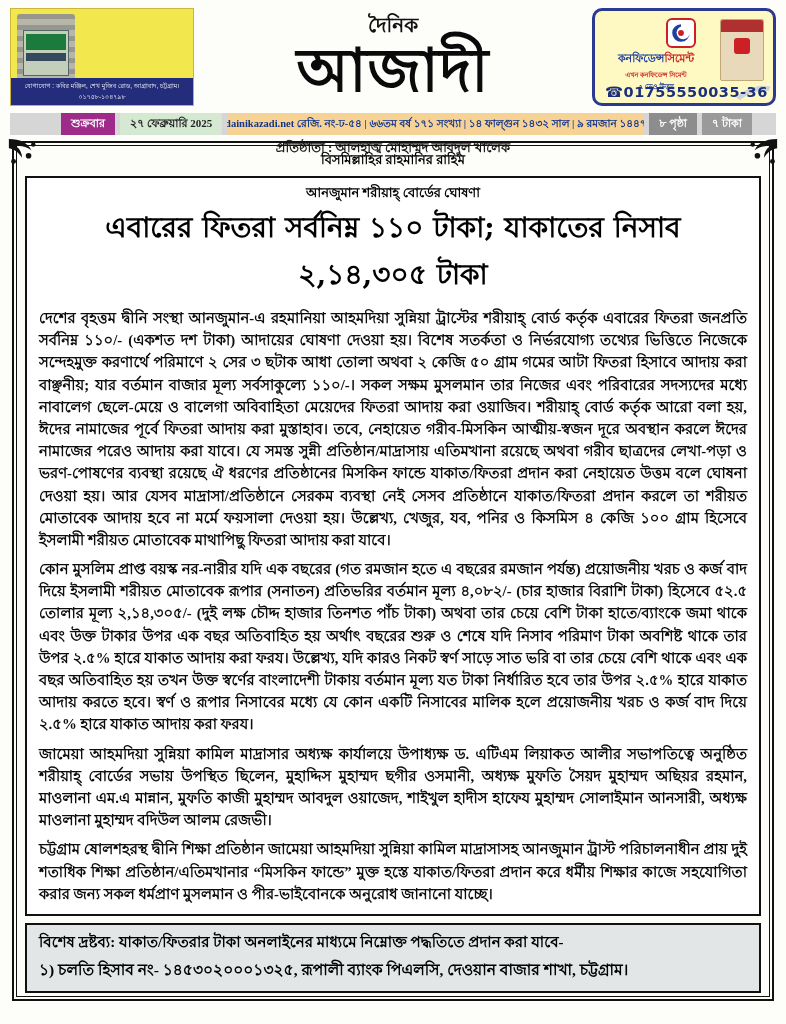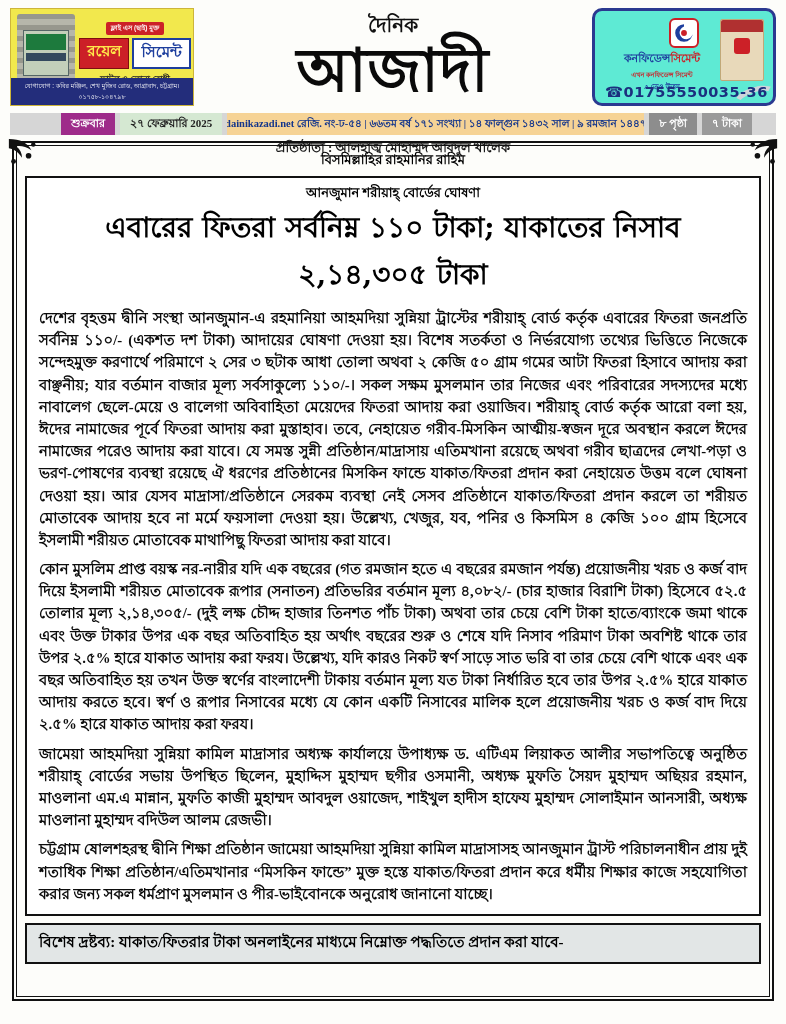--- a/index.html
+++ b/index.html
@@ -25,21 +25,21 @@
   .ad-left-addr { position:absolute; left:0; right:0; bottom:0; background:#232d7b; color:#fff; font-size:6.3px; text-align:center; padding:2.5px 1px; font-family:"Liberation Sans",sans-serif; }
 
   
   .masthead { flex:1; text-align:center; padding-top:2px; }
   .pre-title { font-size:20px; font-weight:bold; color:#111; }
   .main-title { font-size:60px; font-weight:900; line-height:0.92; color:#0a0a0a; font-family:"DejaVu Sans","Liberation Sans",sans-serif; letter-spacing:1px; }
   .tagline { color:#8b1212; font-weight:bold; font-size:13px; margin-top:18px;font-family:Liberation Serif, serif; }
   .founder { font-size:13px; font-weight:600; color:#1a1a1a; margin-top:1px; }
 
   
-  .ad-right { width:184px; height:98px; border:3px solid #2b3990; border-radius:10px; background:#5eead4; position:relative; padding:7px 8px 2px 8px; overflow:hidden; }
+  .ad-right { width:184px; height:98px; border:3px solid #2b3990; border-radius:10px; background:#fef9c3; position:relative; padding:7px 8px 2px 2px; overflow:hidden; }
   .clogo { width:30px; height:30px; border:2px solid #cc2027; border-radius:6px; margin:0 auto; display:flex; align-items:center; justify-content:center; background:#fff; }
   .cbrand { text-align:center; font-size:11px; font-weight:bold; margin-top:2px; font-family:"Liberation Sans",sans-serif; width:118px; }
   .cbrand .b1 { color:#1e3f9e; } .cbrand .b2 { color:#cc2027; }
   .ctags { text-align:center; width:118px; margin-top:1px; }
   .ctag1 { font-size:6.5px; color:#cc2027; font-weight:bold; }
   .ctag2 { font-size:7px; color:#1e3f9e; font-weight:bold; }
   .cbag { position:absolute; right:9px; top:8px; width:44px; height:62px; background:#e8d9ba; border:1px solid #c0a878; border-radius:2px; }
   .cbag-top { height:12px; background:#b03030; border-radius:2px 2px 0 0; }
   .cbag-mark { width:16px; height:16px; background:#cc2027; border-radius:3px; margin:6px auto 0; }
   .cphone { position:absolute; left:10px; bottom:3px; font-size:14.5px; font-weight:bold; color:#1b2f7e; font-family:"DejaVu Sans",sans-serif; letter-spacing:0.5px; }
@@ -79,28 +79,20 @@
 <div class="page">
 
   <div class="header">
 
     <div class="ad-left">
       <div class="bag">
         <div class="bag-label">
           <div class="bag-label-band"></div>
           <div class="bag-label-band2"></div>
         </div>
-      </div>
-      <div class="ad-left-main">
-        <span class="flyash">ফ্লাই এস (ছাই) মুক্ত</span>
-        <div class="royal-row">
-          <span class="royal-1">রয়েল</span>
-          <span class="royal-2">সিমেন্ট</span>
-        </div>
-        <div class="royal-slogan">ফাটল ও লোনা রোধী</div>
       </div>
       <div class="ad-left-addr">যোগাযোগ : কবির মঞ্জিল, শেখ মুজিব রোড, আগ্রাবাদ, চট্টগ্রাম। ০১৭৫৮-১০৪৭৯৮</div>
     </div>
 
     <div class="masthead">
       <div class="pre-title">দৈনিক</div>
       <div class="main-title">আজাদী</div>
       <div class="tagline">স্বাধীন বাংলাদেশের প্রথম সংবাদপত্র</div>
       <div class="founder">প্রতিষ্ঠাতা : আলহাজ্ব মোহাম্মদ আবদুল খালেক</div>
     </div>
@@ -161,18 +153,19 @@
       <div class="subtitle">আনজুমান শরীয়াহ্ বোর্ডের ঘোষণা</div>
       <div class="headline">এবারের ফিতরা সর্বনিম্ন ১১০ টাকা; যাকাতের নিসাব ২,১৪,৩০৫ টাকা</div>
       <p class="body-par">দেশের বৃহত্তম দ্বীনি সংস্থা আনজুমান-এ রহমানিয়া আহমদিয়া সুন্নিয়া ট্রাস্টের শরীয়াহ্ বোর্ড কর্তৃক এবারের ফিতরা জনপ্রতি সর্বনিম্ন ১১০/- (একশত দশ টাকা) আদায়ের ঘোষণা দেওয়া হয়। বিশেষ সতর্কতা ও নির্ভরযোগ্য তথ্যের ভিত্তিতে নিজেকে সন্দেহমুক্ত করণার্থে পরিমাণে ২ সের ৩ ছটাক আধা তোলা অথবা ২ কেজি ৫০ গ্রাম গমের আটা ফিতরা হিসাবে আদায় করা বাঞ্ছনীয়; যার বর্তমান বাজার মূল্য সর্বসাকুল্যে ১১০/-। সকল সক্ষম মুসলমান তার নিজের এবং পরিবারের সদস্যদের মধ্যে নাবালেগ ছেলে-মেয়ে ও বালেগা অবিবাহিতা মেয়েদের ফিতরা আদায় করা ওয়াজিব। শরীয়াহ্ বোর্ড কর্তৃক আরো বলা হয়, ঈদের নামাজের পূর্বে ফিতরা আদায় করা মুস্তাহাব। তবে, নেহায়েত গরীব-মিসকিন আত্মীয়-স্বজন দূরে অবস্থান করলে ঈদের নামাজের পরেও আদায় করা যাবে। যে সমস্ত সুন্নী প্রতিষ্ঠান/মাদ্রাসায় এতিমখানা রয়েছে অথবা গরীব ছাত্রদের লেখা-পড়া ও ভরণ-পোষণের ব্যবস্থা রয়েছে ঐ ধরণের প্রতিষ্ঠানের মিসকিন ফান্ডে যাকাত/ফিতরা প্রদান করা নেহায়েত উত্তম বলে ঘোষনা দেওয়া হয়। আর যেসব মাদ্রাসা/প্রতিষ্ঠানে সেরকম ব্যবস্থা নেই সেসব প্রতিষ্ঠানে যাকাত/ফিতরা প্রদান করলে তা শরীয়ত মোতাবেক আদায় হবে না মর্মে ফয়সালা দেওয়া হয়। উল্লেখ্য, খেজুর, যব, পনির ও কিসমিস ৪ কেজি ১০০ গ্রাম হিসেবে ইসলামী শরীয়ত মোতাবেক মাথাপিছু ফিতরা আদায় করা যাবে।</p>
       <p class="body-par">কোন মুসলিম প্রাপ্ত বয়স্ক নর-নারীর যদি এক বছরের (গত রমজান হতে এ বছরের রমজান পর্যন্ত) প্রয়োজনীয় খরচ ও কর্জ বাদ দিয়ে ইসলামী শরীয়ত মোতাবেক রূপার (সনাতন) প্রতিভরির বর্তমান মূল্য ৪,০৮২/- (চার হাজার বিরাশি টাকা) হিসেবে ৫২.৫ তোলার মূল্য ২,১৪,৩০৫/- (দুই লক্ষ চৌদ্দ হাজার তিনশত পাঁচ টাকা) অথবা তার চেয়ে বেশি টাকা হাতে/ব্যাংকে জমা থাকে এবং উক্ত টাকার উপর এক বছর অতিবাহিত হয় অর্থাৎ বছরের শুরু ও শেষে যদি নিসাব পরিমাণ টাকা অবশিষ্ট থাকে তার উপর ২.৫% হারে যাকাত আদায় করা ফরয। উল্লেখ্য, যদি কারও নিকট স্বর্ণ সাড়ে সাত ভরি বা তার চেয়ে বেশি থাকে এবং এক বছর অতিবাহিত হয় তখন উক্ত স্বর্ণের বাংলাদেশী টাকায় বর্তমান মূল্য যত টাকা নির্ধারিত হবে তার উপর ২.৫% হারে যাকাত আদায় করতে হবে। স্বর্ণ ও রূপার নিসাবের মধ্যে যে কোন একটি নিসাবের মালিক হলে প্রয়োজনীয় খরচ ও কর্জ বাদ দিয়ে ২.৫% হারে যাকাত আদায় করা ফরয।</p>
       <p class="body-par">জামেয়া আহমদিয়া সুন্নিয়া কামিল মাদ্রাসার অধ্যক্ষ কার্যালয়ে উপাধ্যক্ষ ড. এটিএম লিয়াকত আলীর সভাপতিত্বে অনুষ্ঠিত শরীয়াহ্ বোর্ডের সভায় উপস্থিত ছিলেন, মুহাদ্দিস মুহাম্মদ ছগীর ওসমানী, অধ্যক্ষ মুফতি সৈয়দ মুহাম্মদ অছিয়র রহমান, মাওলানা এম.এ মান্নান, মুফতি কাজী মুহাম্মদ আবদুল ওয়াজেদ, শাইখুল হাদীস হাফেয মুহাম্মদ সোলাইমান আনসারী, অধ্যক্ষ মাওলানা মুহাম্মদ বদিউল আলম রেজভী।</p>
       <p class="body-par">চট্টগ্রাম ষোলশহরস্থ দ্বীনি শিক্ষা প্রতিষ্ঠান জামেয়া আহমদিয়া সুন্নিয়া কামিল মাদ্রাসাসহ আনজুমান ট্রাস্ট পরিচালনাধীন প্রায় দুই শতাধিক শিক্ষা প্রতিষ্ঠান/এতিমখানার “মিসকিন ফান্ডে” মুক্ত হস্তে যাকাত/ফিতরা প্রদান করে ধর্মীয় শিক্ষার কাজে সহযোগিতা করার জন্য সকল ধর্মপ্রাণ মুসলমান ও পীর-ভাইবোনকে অনুরোধ জানানো যাচ্ছে।</p>
     </div>
 
     <div class="notice-box">
       <div class="notice-heading">বিশেষ দ্রষ্টব্য: যাকাত/ফিতরার টাকা অনলাইনের মাধ্যমে নিম্নোক্ত পদ্ধতিতে প্রদান করা যাবে-</div>
+      <div class="notice-item">১) চলতি হিসাব নং- ১৪৫৩০২০০০১৩২৫, রূপালী ব্যাংক পিএলসি, দেওয়ান বাজার শাখা, চট্টগ্রাম।</div>
 
     </div>
 
   </div>
 
 </div>
 
 </body></html>

